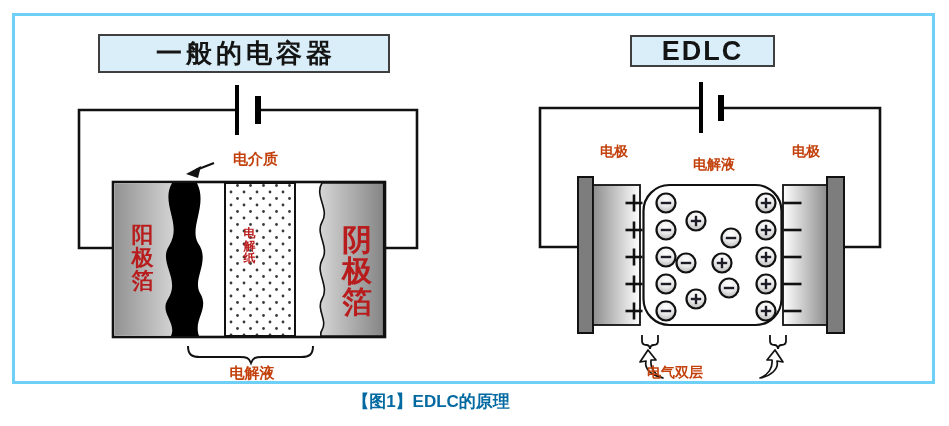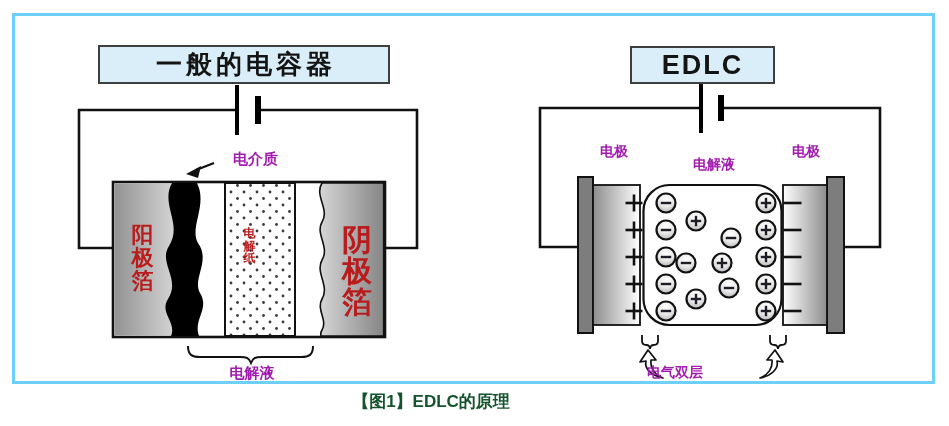--- a/index.html
+++ b/index.html
@@ -8,37 +8,37 @@
     font-family:"Liberation Sans","DejaVu Sans",sans-serif; overflow:hidden;
   }
   .frame {
     position:absolute; left:12px; top:13px; width:917px; height:365px;
     border:3px solid #6ed0f6; background:#ffffff;
   }
   .gfx { position:absolute; left:0; top:0; }
   .tbox {
     position:absolute; background:#d9eef8; border:2px solid #3f3f3f;
     display:flex; align-items:center; justify-content:center;
-    font-weight:bold; color:#141414; box-sizing:border-box;margin-top:11px;
+    font-weight:bold; color:#141414; box-sizing:border-box;
   }
   .tbox-left { left:98px; top:34px; width:292px; height:39px; font-size:26px; letter-spacing:4px; text-indent:4px; }
-  .tbox-right { left:630px; top:35px; width:145px; height:38px; font-size:27px; letter-spacing:2px; }
-  .lbl { position:absolute; font-weight:bold; color:#a21caf; white-space:nowrap; }
+  .tbox-right { left:630px; top:35px; width:145px; height:32px; font-size:27px; letter-spacing:2px; }
+  .lbl { position:absolute; font-weight:bold; color:#c2410c; white-space:nowrap; }
   .c { transform:translateX(-50%); }
   .fs14 { font-size:14px; } .fs15 { font-size:15px; }
   .vlbl {
     position:absolute; font-weight:bold; color:#b91c1c; text-align:center;
     word-break:break-all; line-height:1.04; letter-spacing:0;
   }
   .v-anode   { left:129px; top:224px; width:27px; font-size:22px; }
   .v-cathode { left:342px; top:224px; width:27px; font-size:30px; }
   .v-paper   { left:240px; top:227px; width:19px; font-size:12px; line-height:1.06; }
   .caption {
     position:absolute; left:431px; top:390px; transform:translateX(-50%);
-    font-weight:bold; font-size:17px; color:#14532d; white-space:nowrap;
+    font-weight:bold; font-size:17px; color:#0369a1; white-space:nowrap;
   }
 </style>
 </head>
 <body>
 
 <div class="canvas">
 
   <div class="frame"></div>
 
   <svg class="gfx" width="949" height="426" viewBox="0 0 949 426">

